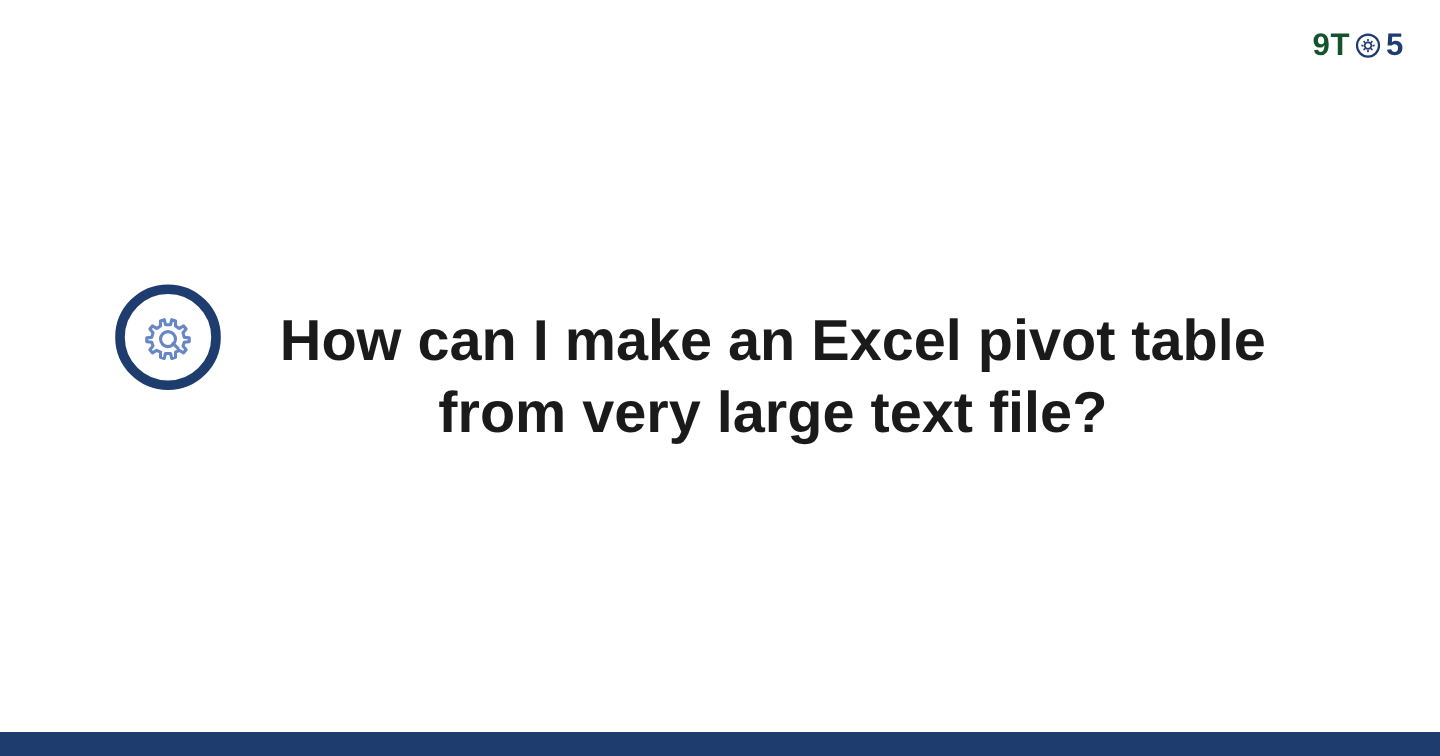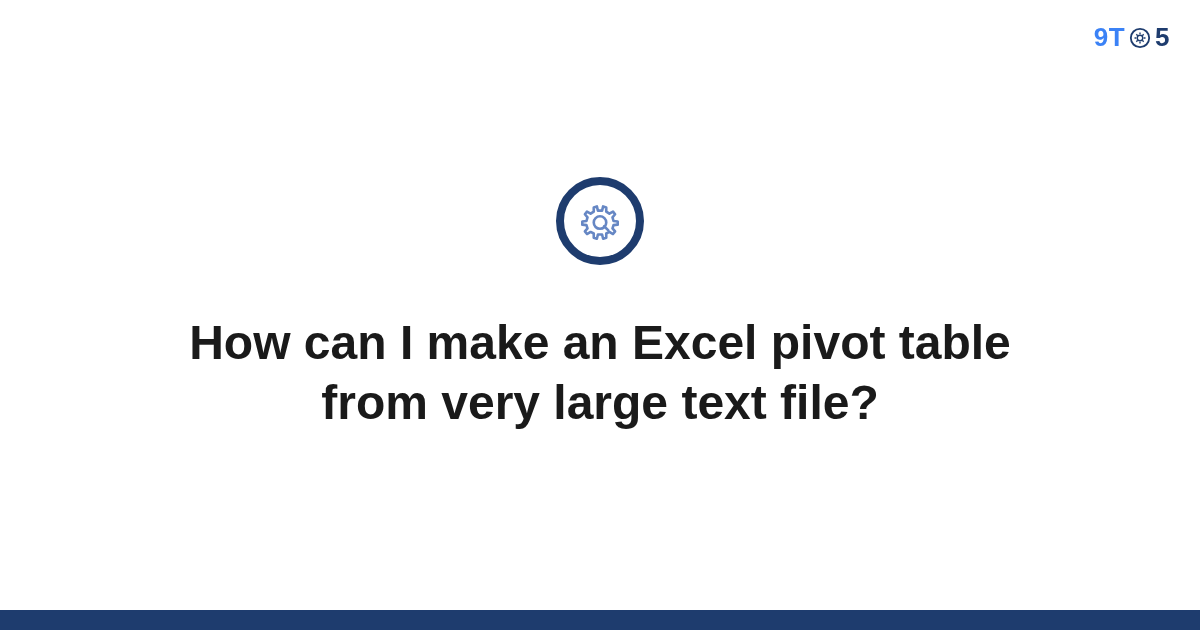--- a/index.html
+++ b/index.html
@@ -19,21 +19,21 @@
       position: absolute;
       top: 22px;
       right: 30px;
       display: flex;
       align-items: center;
       gap: 2px;
     }
     .logo-9t {
       font-size: 26px;
       font-weight: bold;
-      color: #3b82f6;
+      color: #14532d;
       letter-spacing: 0.5px;
     }
     .logo-gear-small {
       display: inline-flex;
       align-items: center;
       justify-content: center;
       width: 24px;
       height: 24px;
       margin: 0 1px;
     }
@@ -49,21 +49,21 @@
       color: #5a7fb5;
       letter-spacing: 0.5px;
     }
     .main {
       position: absolute;
       top: 0;
       left: 0;
       width: 100%;
       height: 100%;
       display: flex;
-      flex-direction: column;
+      flex-direction: row;
       align-items: center;
       justify-content: center;
       padding: 0 80px;
     }
     .center-icon {
       width: 88px;
       height: 88px;
       border-radius: 50%;
       border: 8px solid #1e3c6e;
       display: flex;

